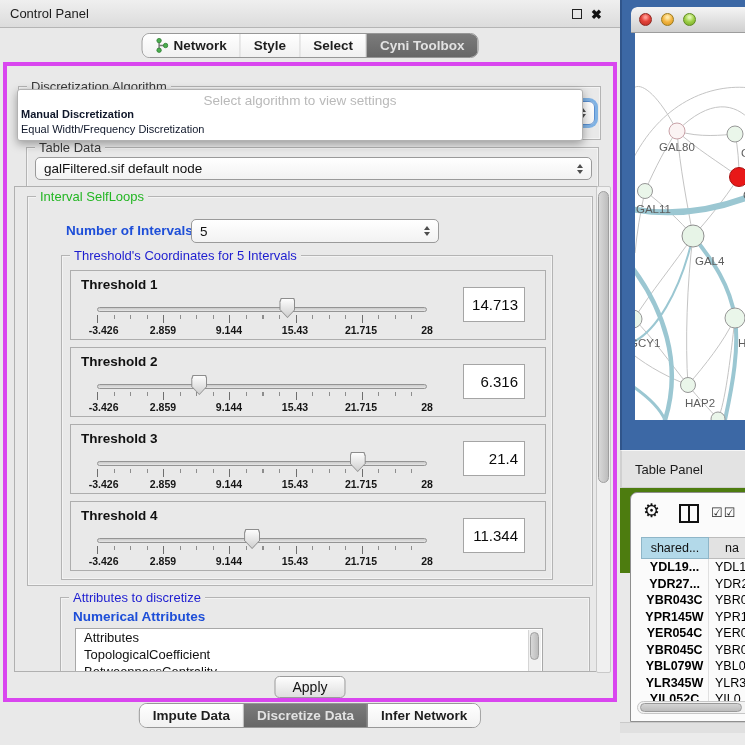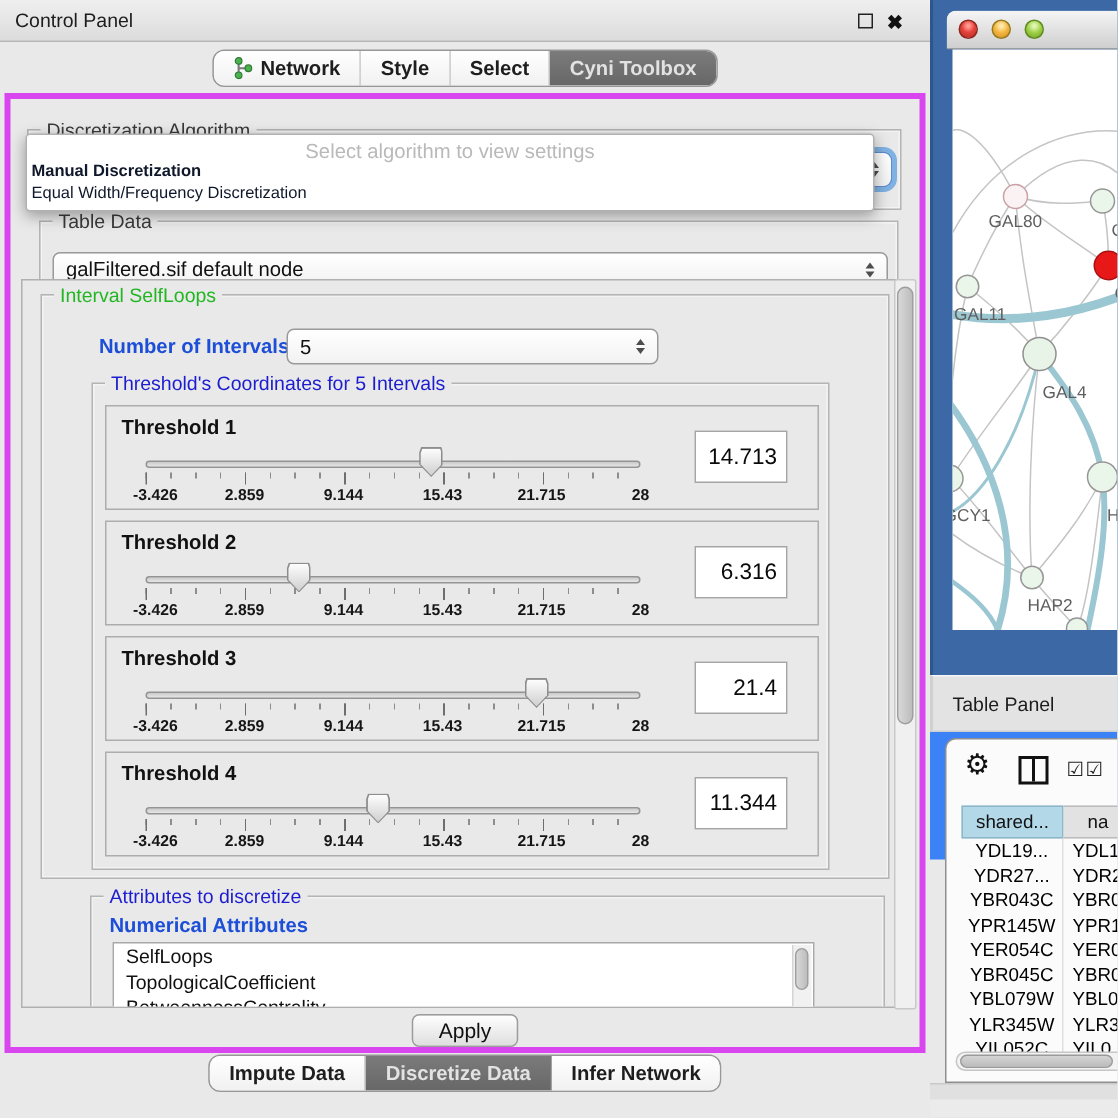--- a/index.html
+++ b/index.html
@@ -60,21 +60,21 @@
   .bold-label{font-weight:bold;font-size:13.5px;color:#1d4ed8;position:absolute;white-space:nowrap;}
 
   .attr-list{position:absolute;left:14px;top:30px;width:468px;height:120px;background:#fff;border:1px solid #a8a8a8;}
   .attr-item{font-size:13px;color:#111;padding:1px 0 1px 8px;line-height:15px;}
   .attr-scroll{position:absolute;right:1px;top:1px;width:13px;height:116px;background:#f1f1f1;border-left:1px solid #d5d5d5;}
   .attr-scroll .thumb-v2{position:absolute;left:1px;top:2px;width:9px;height:28px;border:1px solid #9e9e9e;border-radius:5px;background:linear-gradient(90deg,#d8d8d8,#bdbdbd);}
 
   .apply-btn{position:absolute;left:50%;transform:translateX(-50%);top:610px;padding:2px 17px;font-size:14px;color:#111;background:linear-gradient(#fefefe,#dedede);border:1px solid #9c9c9c;border-radius:5px;}
 
   
-  .right-pane{position:absolute;left:620px;top:0;width:125px;height:573px;background:#3b82f6;}
+  .right-pane{position:absolute;left:620px;top:0;width:125px;height:573px;background:#4d7c0f;}
   .net-area{position:absolute;left:0;top:0;width:125px;height:450px;background:#3c68a5;border-left:2px solid #30558b;}
   .mac-window{position:absolute;left:9px;top:7px;width:120px;height:413px;background:#3c68a5;border-radius:6px 0 0 0;overflow:hidden;}
   .mac-titlebar{position:relative;height:26px;background:linear-gradient(#f5f5f5,#cfcfcf);border-bottom:1px solid #9d9d9d;border-radius:6px 0 0 0;}
   .tl{position:absolute;top:6px;width:13px;height:13px;border-radius:50%;}
   .tl.red{left:8px;background:radial-gradient(circle at 50% 30%,#ff9990 10%,#e4433a 45%,#c03028 90%);border:1px solid #8e2720;}
   .tl.yellow{left:30px;background:radial-gradient(circle at 50% 30%,#ffe9a8 10%,#f3b43f 50%,#d89a28 90%);border:1px solid #9a7a1e;}
   .tl.green{left:52px;background:radial-gradient(circle at 50% 30%,#e0f5b0 10%,#9ccf44 50%,#7cab2e 90%);border:1px solid #5f8a20;}
   .net-canvas{position:absolute;left:4px;top:26px;width:116px;height:387px;background:#fff;overflow:hidden;}
 
   .tp-header{position:absolute;left:0;top:450px;width:125px;height:38px;background:#e3e3e3;border-top:1px solid #f6f6f6;border-bottom:1px solid #cfcfcf;display:flex;align-items:center;border-left:2px solid #d0d0d0;}
@@ -84,21 +84,21 @@
   .tp-toolbar{position:relative;height:42px;}
   .gear{position:absolute;left:12px;top:8px;font-size:19px;color:#111;line-height:1;}
   .col-icon{position:absolute;left:48px;top:11px;width:20px;height:19px;border:2px solid #111;}
   .col-icon i{position:absolute;left:7px;top:0;width:2px;height:100%;background:#111;display:block;}
   .checks{position:absolute;left:80px;top:12px;font-size:13px;color:#222;letter-spacing:1px;}
   .tp-table{position:absolute;left:10px;top:44px;width:140px;}
   .tp-hrow{display:flex;height:22px;}
   .tp-h1{width:68px;background:#b3d9e9;border:1px solid #8fb6c8;font-size:12.5px;color:#111;text-align:center;line-height:20px;}
   .tp-h2{width:72px;background:#e2e2e2;border:1px solid #bcbcbc;border-left:none;font-size:12.5px;color:#111;padding-left:16px;line-height:20px;}
   .tp-row{display:flex;height:16.5px;font-size:12.5px;color:#000;}
-  .tp-c1{width:68px;text-align:center;border-right:1px solid #e0e0e0;line-height:16.5px;}
+  .tp-c1{width:68px;text-align:center;border-right:1px solid #e0e0e0;line-height:16.5px;font-weight:bold;}
   .tp-c2{width:72px;padding-left:6px;line-height:16.5px;}
   .hscroll{position:absolute;left:6px;top:208px;width:118px;height:13px;background:#f3f3f3;border:1px solid #c6c6c6;border-radius:7px;}
   .hscroll .thumb-h{position:absolute;left:2px;top:1px;width:102px;height:9px;border:1px solid #9a9a9a;border-radius:5px;background:linear-gradient(#d4d4d4,#bcbcbc);}
   .below-tp{position:absolute;left:0;top:722px;width:125px;height:23px;background:#e0e0e0;border-top:1px solid #c9c9c9;}
   .below-tp2{position:absolute;left:0;top:733px;width:125px;height:12px;background:#ebebeb;}
 
   svg text{font-family:"Liberation Sans",sans-serif;}
 </style>
 </head>
 <body>
@@ -151,21 +151,21 @@
       </div>
 
       <div class="popup">
         <div class="hint">Select algorithm to view settings</div>
         <div class="item b">Manual Discretization</div>
         <div class="item r">Equal Width/Frequency Discretization</div>
       </div>
 
       <div class="group" style="left:19px;top:81px;width:573px;height:41px;">
         <span class="glabel gray">Table Data</span>
-        <div class="combo" style="left:8px;top:20px;width:557px;height:23px;">
+        <div class="combo" style="left:8px;top:9px;width:557px;height:23px;">
           <span class="cval">galFiltered.sif default node</span>
           <span class="stepper">
               <i class="up"></i>
               <i class="dn"></i>
             </span>
         </div>
       </div>
 
       <div class="viewport">
 
@@ -263,21 +263,21 @@
               </div>
               <div class="th-value">11.344</div>
             </div>
           </div>
         </div>
 
         <div class="group" style="left:45px;top:410px;width:530px;height:200px;">
           <span class="glabel blue">Attributes to discretize</span>
           <span class="bold-label" style="left:12px;top:11px;">Numerical Attributes</span>
           <div class="attr-list">
-            <div class="attr-item">SelfLoops</div>
+            <div class="attr-item">Attributes</div>
             <div class="attr-item">TopologicalCoefficient</div>
             <div class="attr-item">BetweennessCentrality</div>
             <div class="attr-scroll">
                 <div class="thumb-v2"></div>
               </div>
           </div>
         </div>
       </div>
 
       <div class="vscroll">

